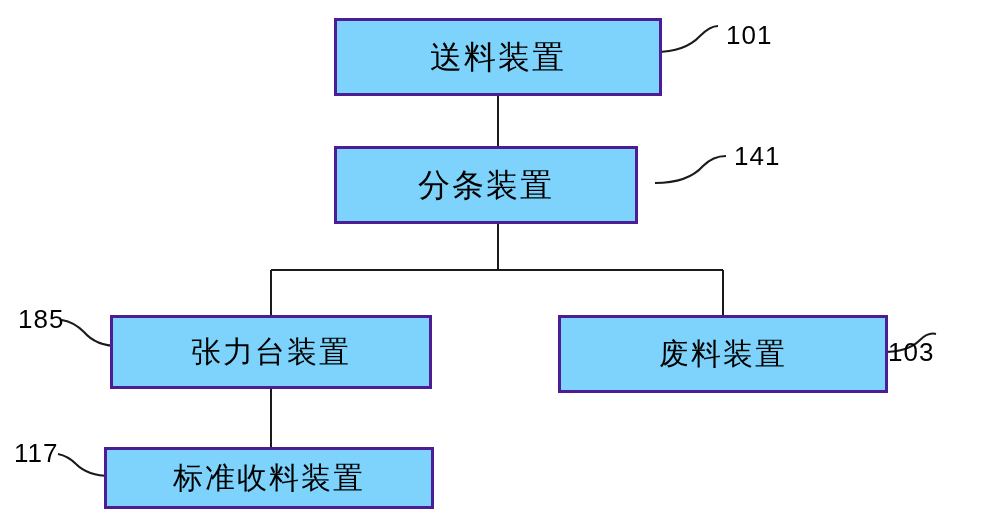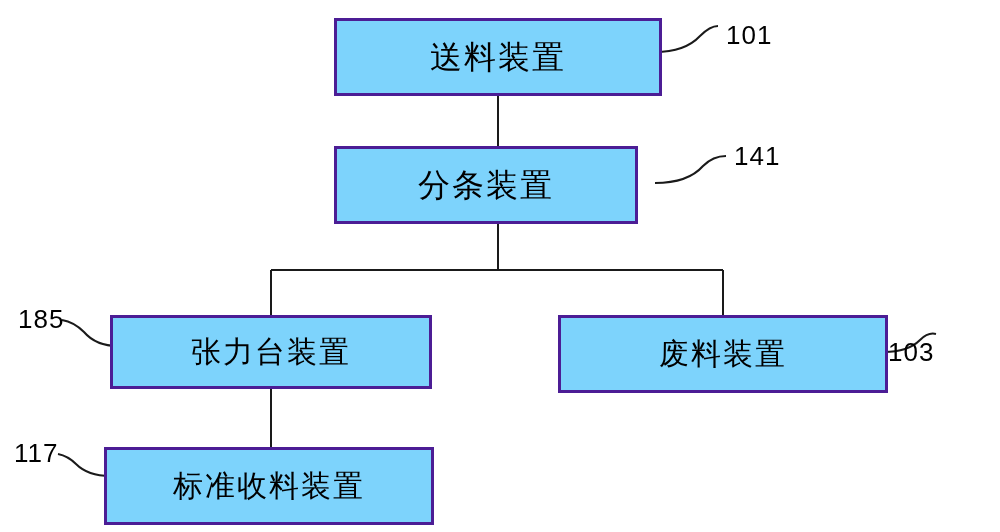--- a/index.html
+++ b/index.html
@@ -87,21 +87,21 @@
   </div>
 
   <div class="node" style="left:110px; top:315px; width:322px; height:74px; font-size:30px;">
     <span class="node-label">张力台装置</span>
   </div>
 
   <div class="node" style="left:558px; top:315px; width:330px; height:78px; font-size:30px;">
     <span class="node-label">废料装置</span>
   </div>
 
-  <div class="node" style="left:104px; top:447px; width:330px; height:78px; font-size:30px;">
+  <div class="node" style="left:104px; top:447px; width:330px; height:62px; font-size:30px;">
     <span class="node-label">标准收料装置</span>
   </div>
 
   <div class="ref" style="left:726px; top:20px;">101</div>
   <div class="ref" style="left:734px; top:141px;">141</div>
   <div class="ref" style="left:18px; top:304px;">185</div>
   <div class="ref" style="left:888px; top:320px;margin-top:17px;">103</div>
   <div class="ref" style="left:14px; top:438px;">117</div>
 
 </div>

